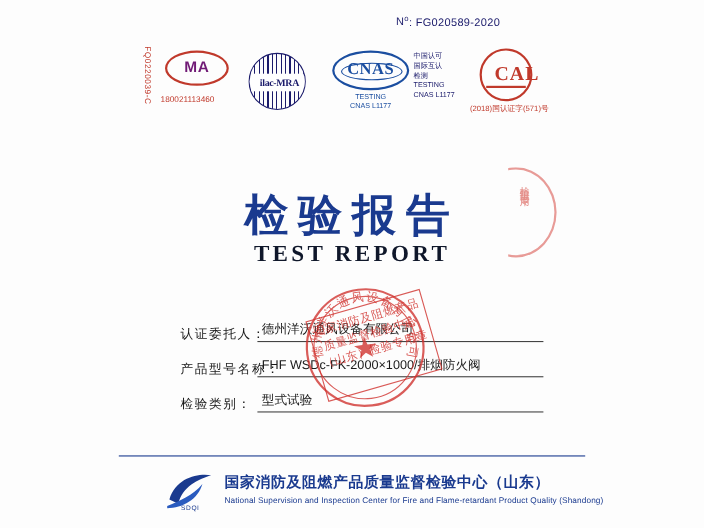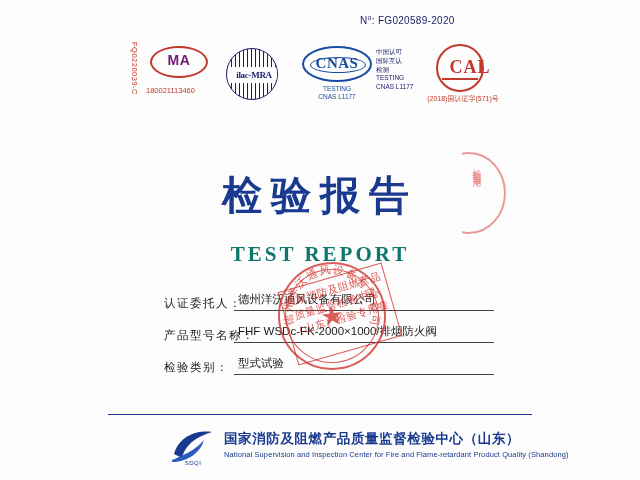--- a/index.html
+++ b/index.html
@@ -251,24 +251,23 @@
     font-family: Liberation Serif, serif;
   }
   .title-en {
     position: absolute;
     left: 0;
     top: 218px;
     width: 640px;
     text-align: center;
     font-size: 21px;
     font-weight: bold;
-    color: #0f766e;
+    color: #0f172a;
     letter-spacing: 3px;
     font-family: "Liberation Serif", serif;
-    margin-top: 24px;
   }
 
   
   .fields {
     position: absolute;
     left: 164px;
     top: 288px;
     width: 330px;
   }
   .field-row {
@@ -398,21 +397,21 @@
   
   .footer-rule {
     position: absolute;
     left: 108px;
     top: 414px;
     width: 424px;
     border-top: 1.1px solid #1a3a8f;
   }
   .footer {
     position: absolute;
-    left: 112px;
+    left: 92px;
     top: 424px;
     width: 440px;
     height: 46px;
   }
   .sdqi-logo {
     position: absolute;
     left: 58px;
     top: 4px;
     width: 46px;
     height: 38px;

